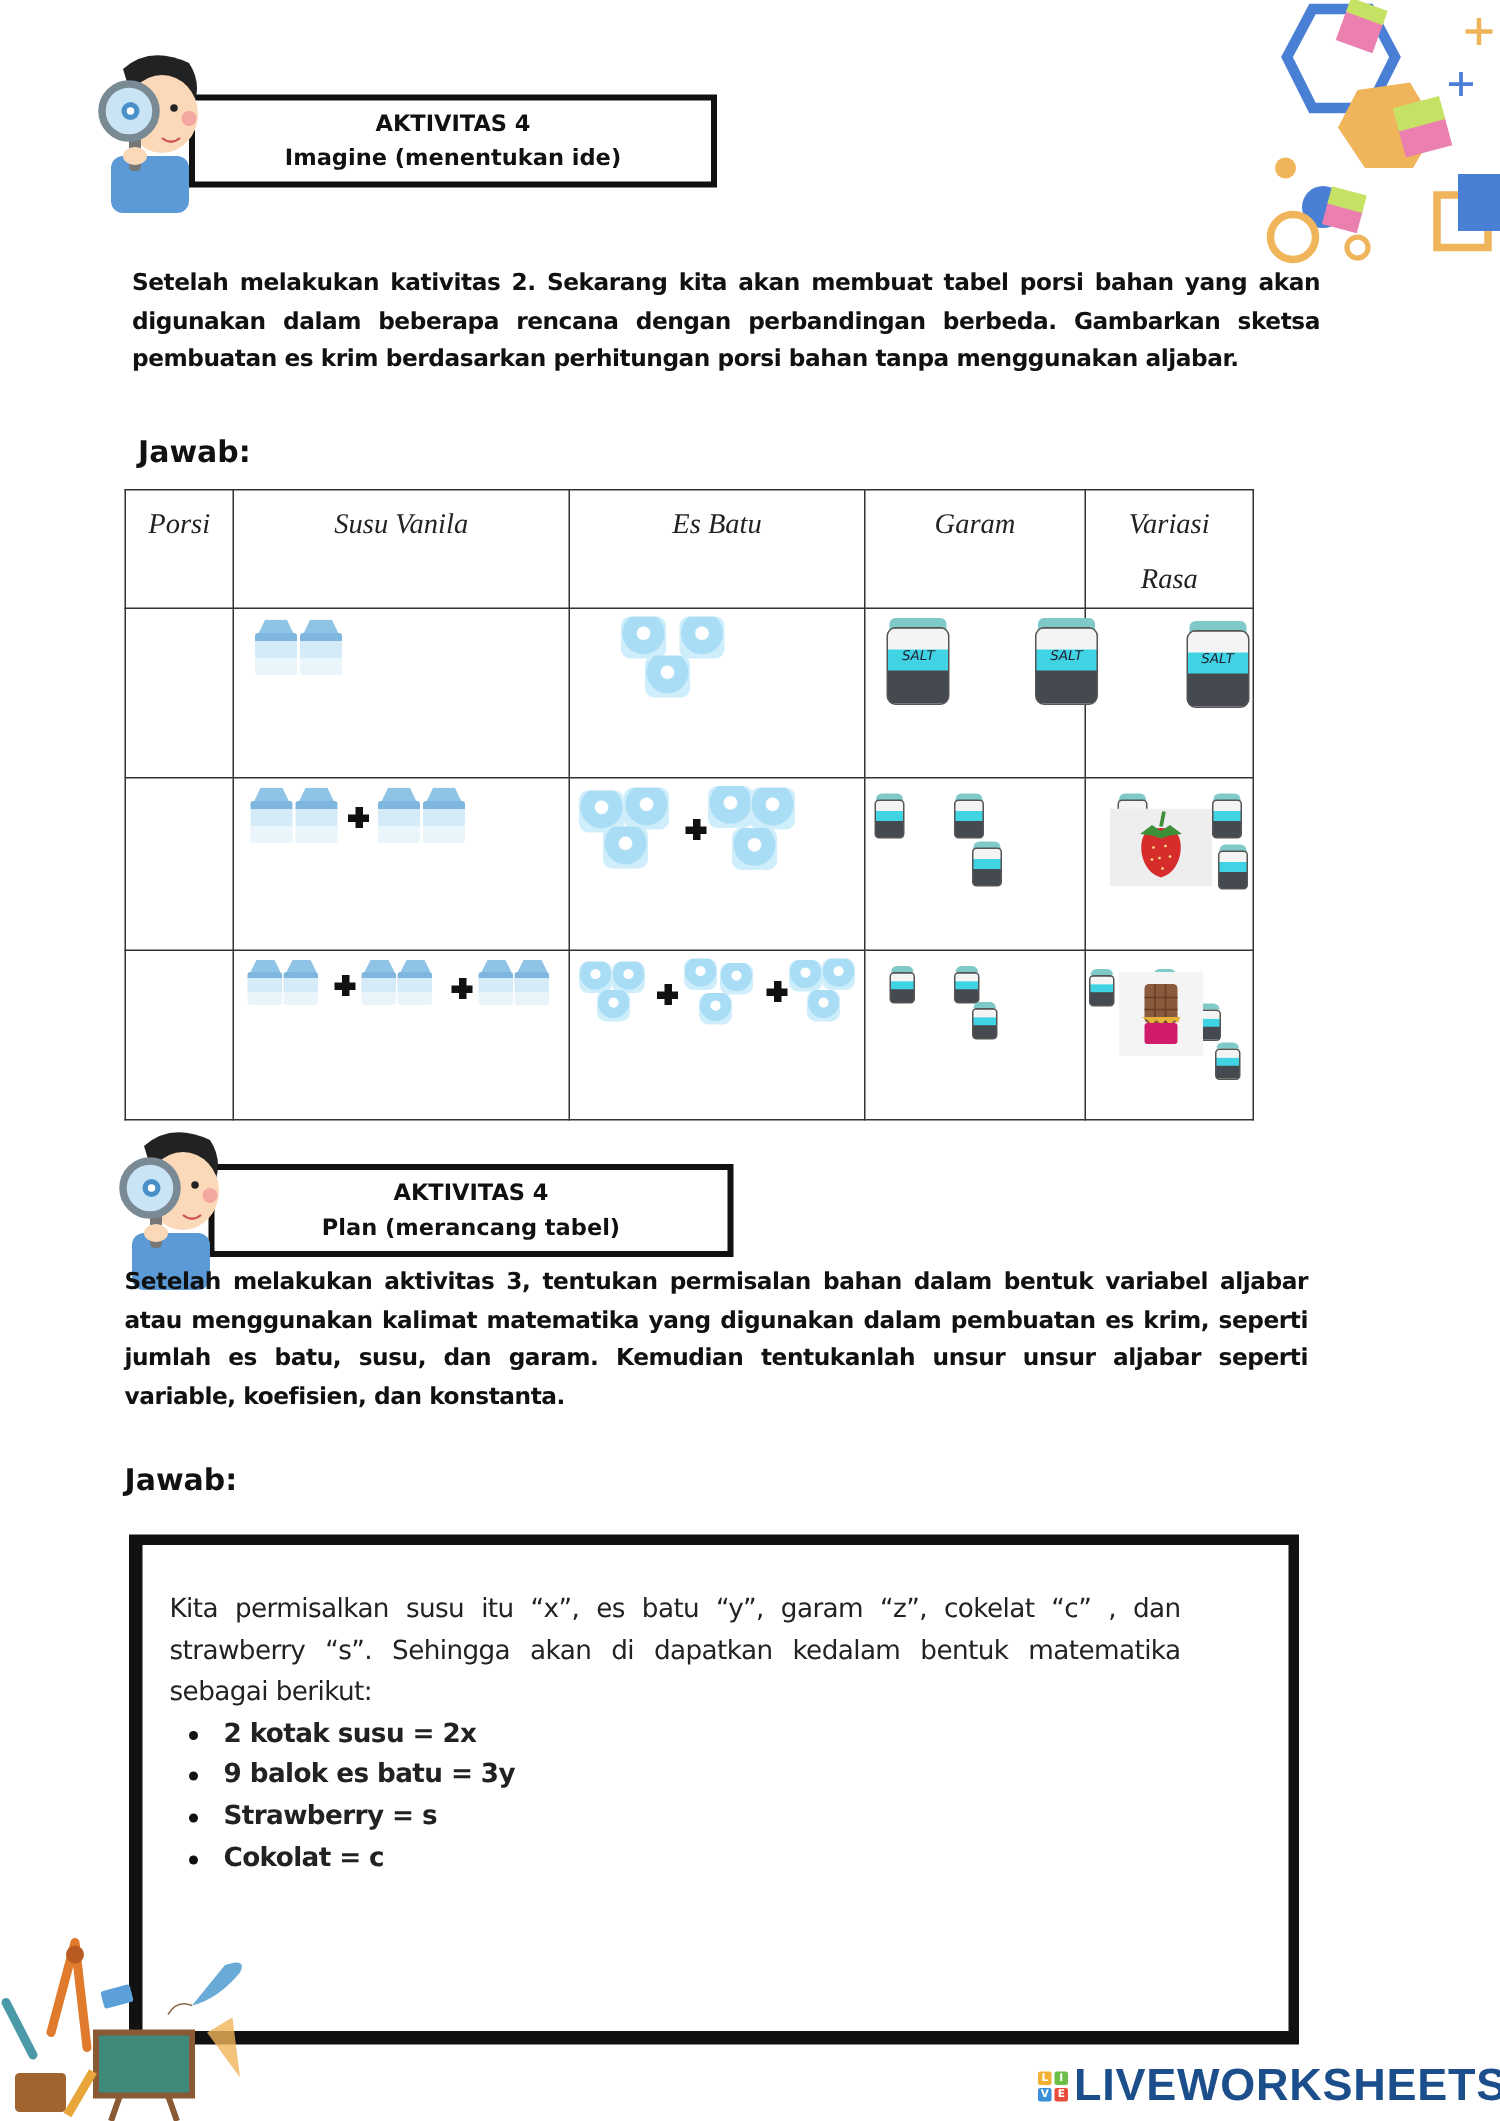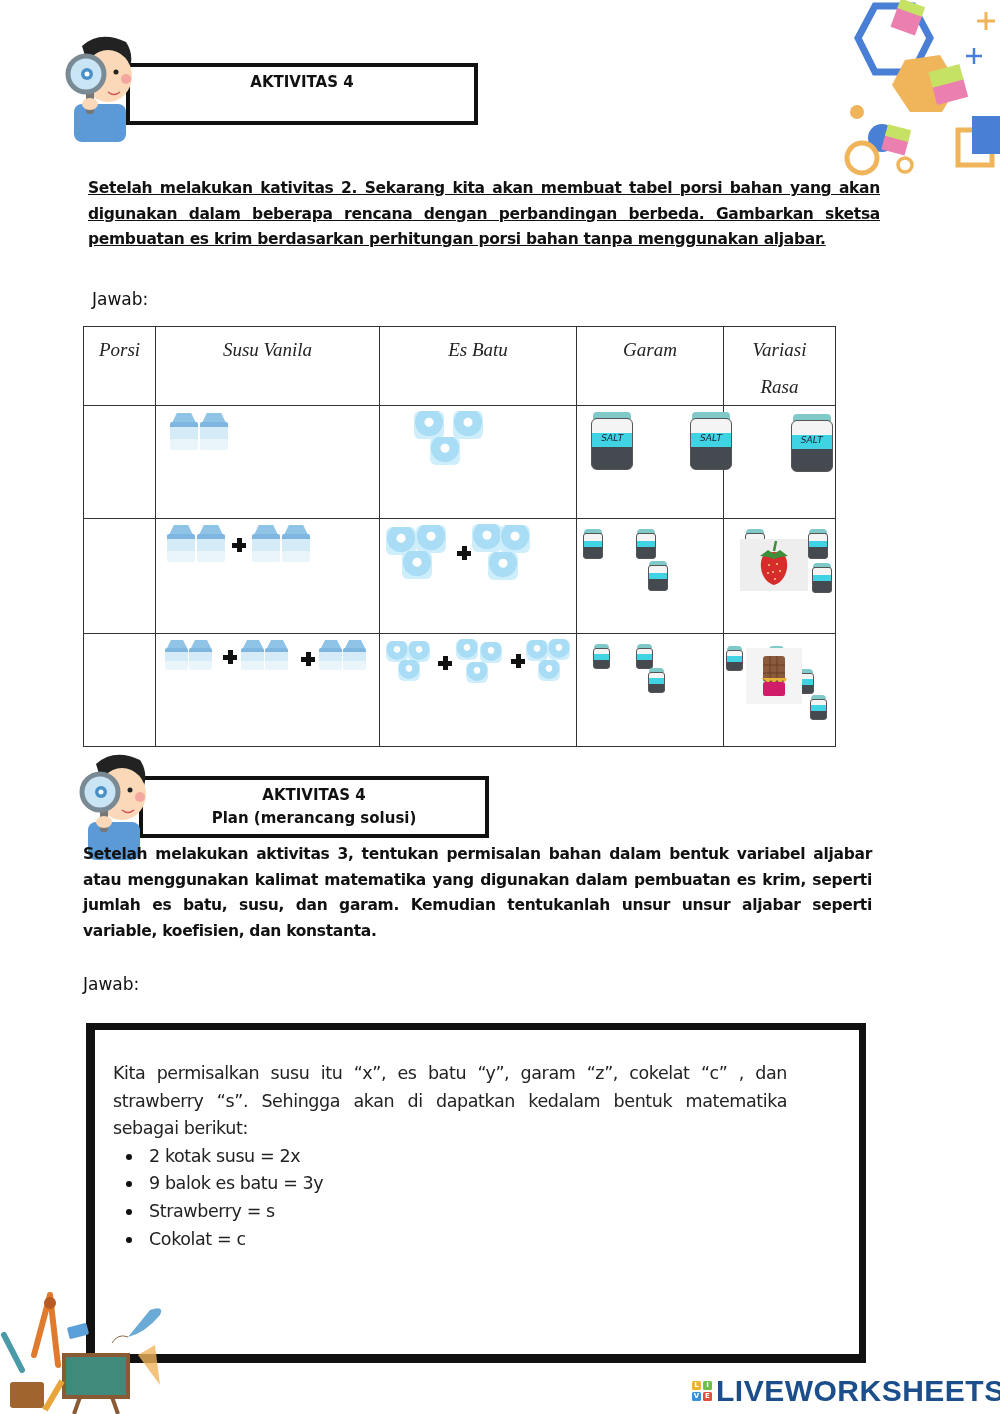--- a/index.html
+++ b/index.html
@@ -11,21 +11,21 @@
   
   .act-box { position: absolute; border: 4px solid #111; background: #fff; text-align: center;
     font-family: "DejaVu Sans", sans-serif; font-weight: bold; font-size: 15px; line-height: 23px; padding-top: 4px; }
   .act-box span { display: block; }
 
   .kid { position: absolute; width: 80px; height: 110px; }
 
   
   .para { position: absolute; font-family: "DejaVu Sans", sans-serif; font-weight: bold;
     font-size: 15.5px; line-height: 25.5px; text-align: justify; color: #111; letter-spacing: -0.3px; }
-  .jawab { position: absolute; font-weight: normal; font-size: 17px; font-family: "DejaVu Sans", sans-serif; }
+  .jawab { position: absolute; font-weight: bold; font-size: 20px; font-family: "DejaVu Sans", sans-serif; }
 
   
   .ptable { position: absolute; left: 83px; top: 326px; border-collapse: collapse; font-style: italic; }
   .ptable td, .ptable th { border: 1.5px solid #333; vertical-align: top;
     font-family: "Liberation Serif", serif; font-weight: normal; font-size: 19px; color: #222; text-align: center; }
   .ptable th { padding-top: 4px; line-height: 37px; }
   .cell { position: relative; }
 
   
   .milk { display: inline-block; width: 30px; height: 38px; position: relative; vertical-align: top; }
@@ -57,21 +57,21 @@
   .plus::before, .plus::after { content: ""; position: absolute; background: #111; }
   .plus::before { left: 4.5px; top: 0; width: 5px; height: 14px; }
   .plus::after { left: 0; top: 4.5px; width: 14px; height: 5px; }
 
   
   .answer-frame { position: absolute; left: 86px; top: 1023px; width: 780px; height: 340px;
     border: 7px solid #111; border-left-width: 9px; border-bottom-width: 9px; background: #fff; }
   .answer-inner { position: absolute; left: 113px; top: 1060px; width: 674px;
     font-family: "DejaVu Sans", sans-serif; font-size: 17.5px; line-height: 27.6px; color: #222; letter-spacing: -0.4px; }
   .answer-inner p { text-align: justify; }
-  .answer-inner ul { list-style: none; margin-top: 0; }
+  .answer-inner ul { list-style: none; margin-top: 0; font-weight: bold; }
   .answer-inner li { position: relative; padding-left: 36px; }
   .answer-inner li::before { content: ""; position: absolute; left: 13px; top: 11px; width: 6px; height: 6px; border-radius: 50%; background: #111; }
 
   .logo { position: absolute; left: 692px; top: 1374px; display: flex; align-items: center; }
   .logo-grid { display: grid; grid-template-columns: 9px 9px; grid-template-rows: 9px 9px; gap: 2px; margin-right: 4px; }
   .logo-grid span { display: block; border-radius: 1.5px; font-size: 7px; color: #fff; text-align: center; line-height: 9px; font-weight: bold; }
   .logo-text { font-family: "Liberation Sans", sans-serif; font-weight: bold; font-size: 30px; color: #1b4e8a; letter-spacing: 0.5px; }
 </style>
 </head>
 <body>
@@ -96,36 +96,37 @@
   <circle cx="32" cy="158" r="15" fill="none" stroke="#f0b45a" stroke-width="5"></circle>
   <circle cx="75" cy="165" r="7" fill="none" stroke="#f0b45a" stroke-width="3.5"></circle>
   <rect x="128" y="130" width="34" height="35" fill="none" stroke="#f0b45a" stroke-width="5"></rect>
   <rect x="142" y="116" width="30" height="38" fill="#4a7fd6"></rect>
   <path d="M156 12 v18 M147 21 h18" stroke="#f0b45a" stroke-width="3"></path>
   <path d="M144 48 v16 M136 56 h16" stroke="#4a7fd6" stroke-width="2.5"></path>
 </svg>
 
 <div class="act-box" style="left:126px;top:63px;width:352px;height:62px;">
   <span>AKTIVITAS 4</span>
+  <span>Imagine (menentukan ide)</span>
 </div>
 <svg class="kid" style="left:60px;top:32px;" viewBox="0 0 80 110">
   <path d="M22 14 Q40 -2 66 10 Q74 22 70 36 L30 40 Z" fill="#222"></path>
   <ellipse cx="48" cy="44" rx="24" ry="26" fill="#fbd9b8"></ellipse>
   <circle cx="66" cy="47" r="5" fill="#f4a6a0"></circle>
   <circle cx="56" cy="40" r="2.5" fill="#222"></circle>
   <path d="M48 60 q6 5 12 0" stroke="#c55" stroke-width="1.5" fill="none"></path>
   <rect x="14" y="72" width="52" height="38" rx="8" fill="#5b9ad6"></rect>
   <rect x="26" y="56" width="8" height="26" rx="3" fill="#777"></rect>
   <circle cx="26" cy="42" r="18" fill="#c9e4f4" stroke="#7a8a95" stroke-width="5"></circle>
   <circle cx="27" cy="42" r="6" fill="#4a90c8"></circle>
     <circle cx="27" cy="42" r="2.5" fill="#fff"></circle>
   <ellipse cx="30" cy="72" rx="8" ry="6" fill="#fbd9b8"></ellipse>
 </svg>
 
-<div class="para" style="left:88px;top:176px;width:792px;text-decoration:underline;">Setelah melakukan kativitas 2. Sekarang kita akan membuat tabel porsi bahan yang akan digunakan dalam beberapa rencana dengan perbandingan berbeda. Gambarkan sketsa pembuatan es krim berdasarkan perhitungan porsi bahan tanpa menggunakan aljabar.</div>
+<div class="para" style="left:88px;top:176px;width:792px;">Setelah melakukan kativitas 2. Sekarang kita akan membuat tabel porsi bahan yang akan digunakan dalam beberapa rencana dengan perbandingan berbeda. Gambarkan sketsa pembuatan es krim berdasarkan perhitungan porsi bahan tanpa menggunakan aljabar.</div>
 <div class="jawab" style="left:92px;top:289px;">Jawab:</div>
 
 <table class="ptable">
   <tbody>
       <tr style="height:78px;">
     <th style="width:72px;">Porsi</th>
     <th style="width:224px;">Susu Vanila</th>
     <th style="width:197px;">Es Batu</th>
     <th style="width:147px;">Garam</th>
     <th style="width:112px;line-height:37px;">
@@ -266,21 +267,21 @@
         <rect x="17" y="34" width="22" height="14" rx="2" fill="#d11c6a"></rect>
       </svg>
     </div>
         </td>
   </tr>
 </tbody>
   </table>
 
 <div class="act-box" style="left:139px;top:776px;width:350px;height:62px;">
   <span>AKTIVITAS 4</span>
-  <span>Plan (merancang solusi)</span>
+  <span>Plan (merancang tabel)</span>
 </div>
 <svg class="kid" style="left:74px;top:750px;" viewBox="0 0 80 110">
   <path d="M22 14 Q40 -2 66 10 Q74 22 70 36 L30 40 Z" fill="#222"></path>
   <ellipse cx="48" cy="44" rx="24" ry="26" fill="#fbd9b8"></ellipse>
   <circle cx="66" cy="47" r="5" fill="#f4a6a0"></circle>
   <circle cx="56" cy="40" r="2.5" fill="#222"></circle>
   <path d="M48 60 q6 5 12 0" stroke="#c55" stroke-width="1.5" fill="none"></path>
   <rect x="14" y="72" width="52" height="38" rx="8" fill="#5b9ad6"></rect>
   <rect x="26" y="56" width="8" height="26" rx="3" fill="#777"></rect>
   <circle cx="26" cy="42" r="18" fill="#c9e4f4" stroke="#7a8a95" stroke-width="5"></circle>

